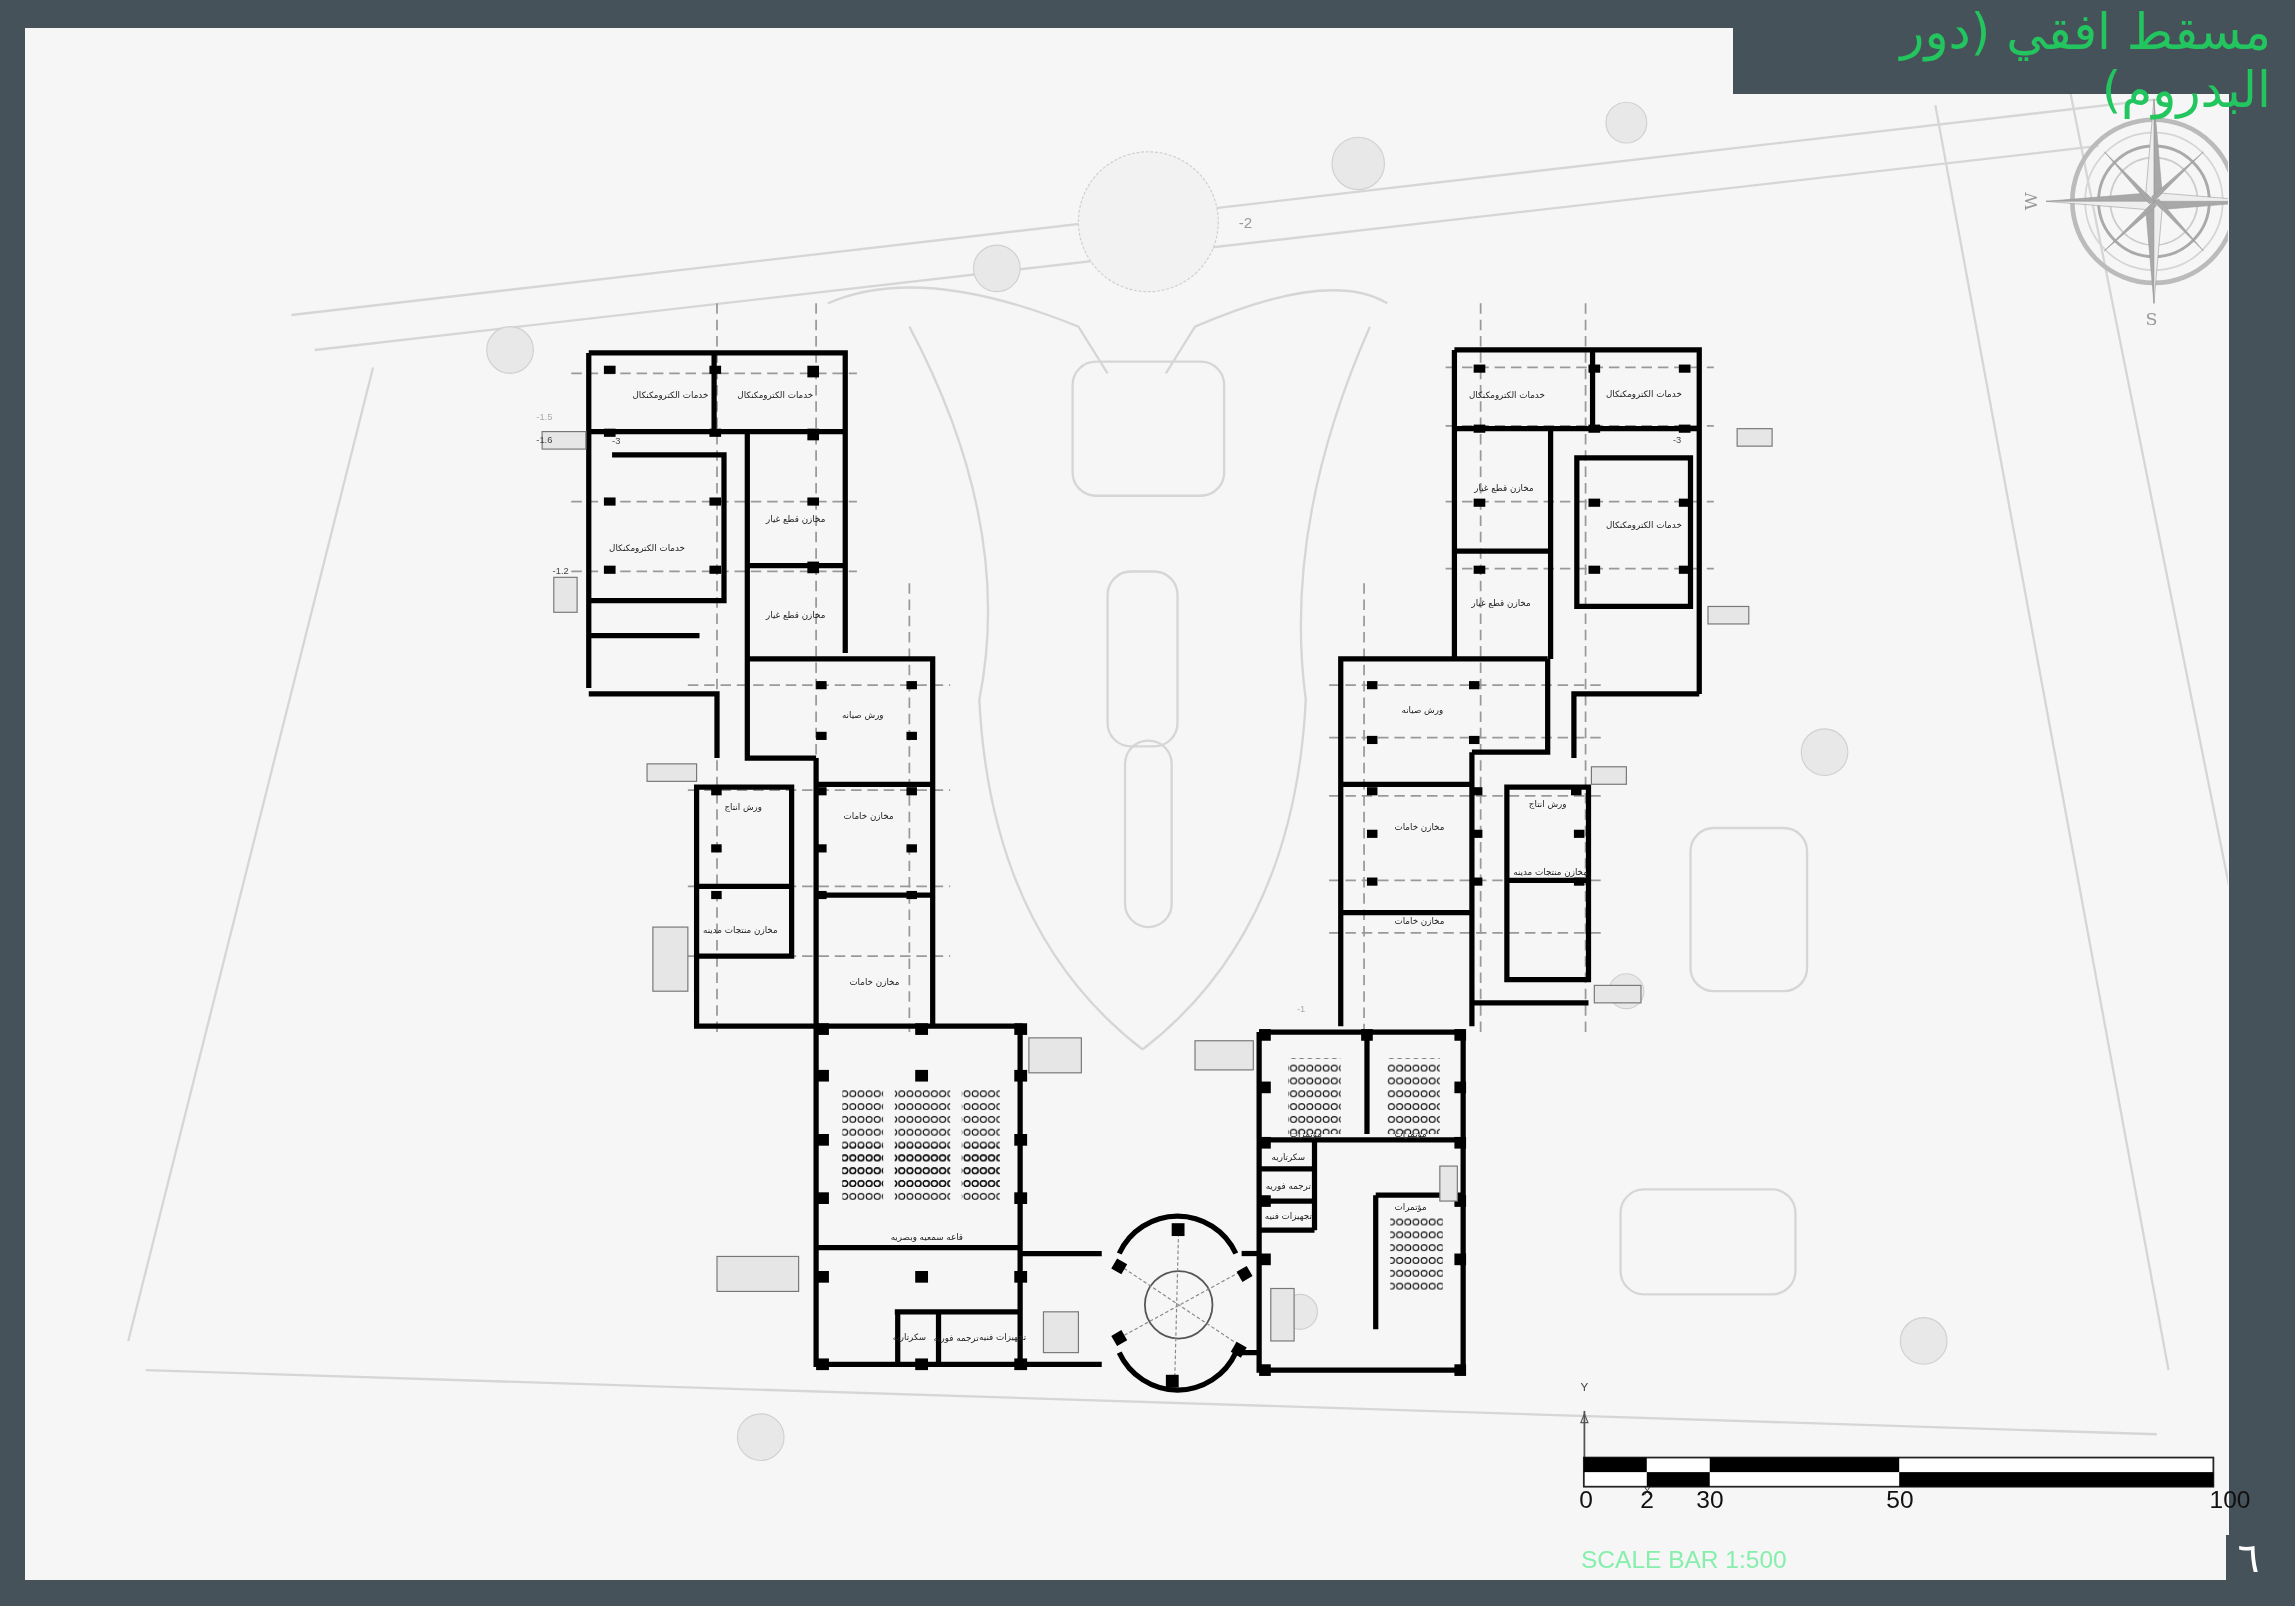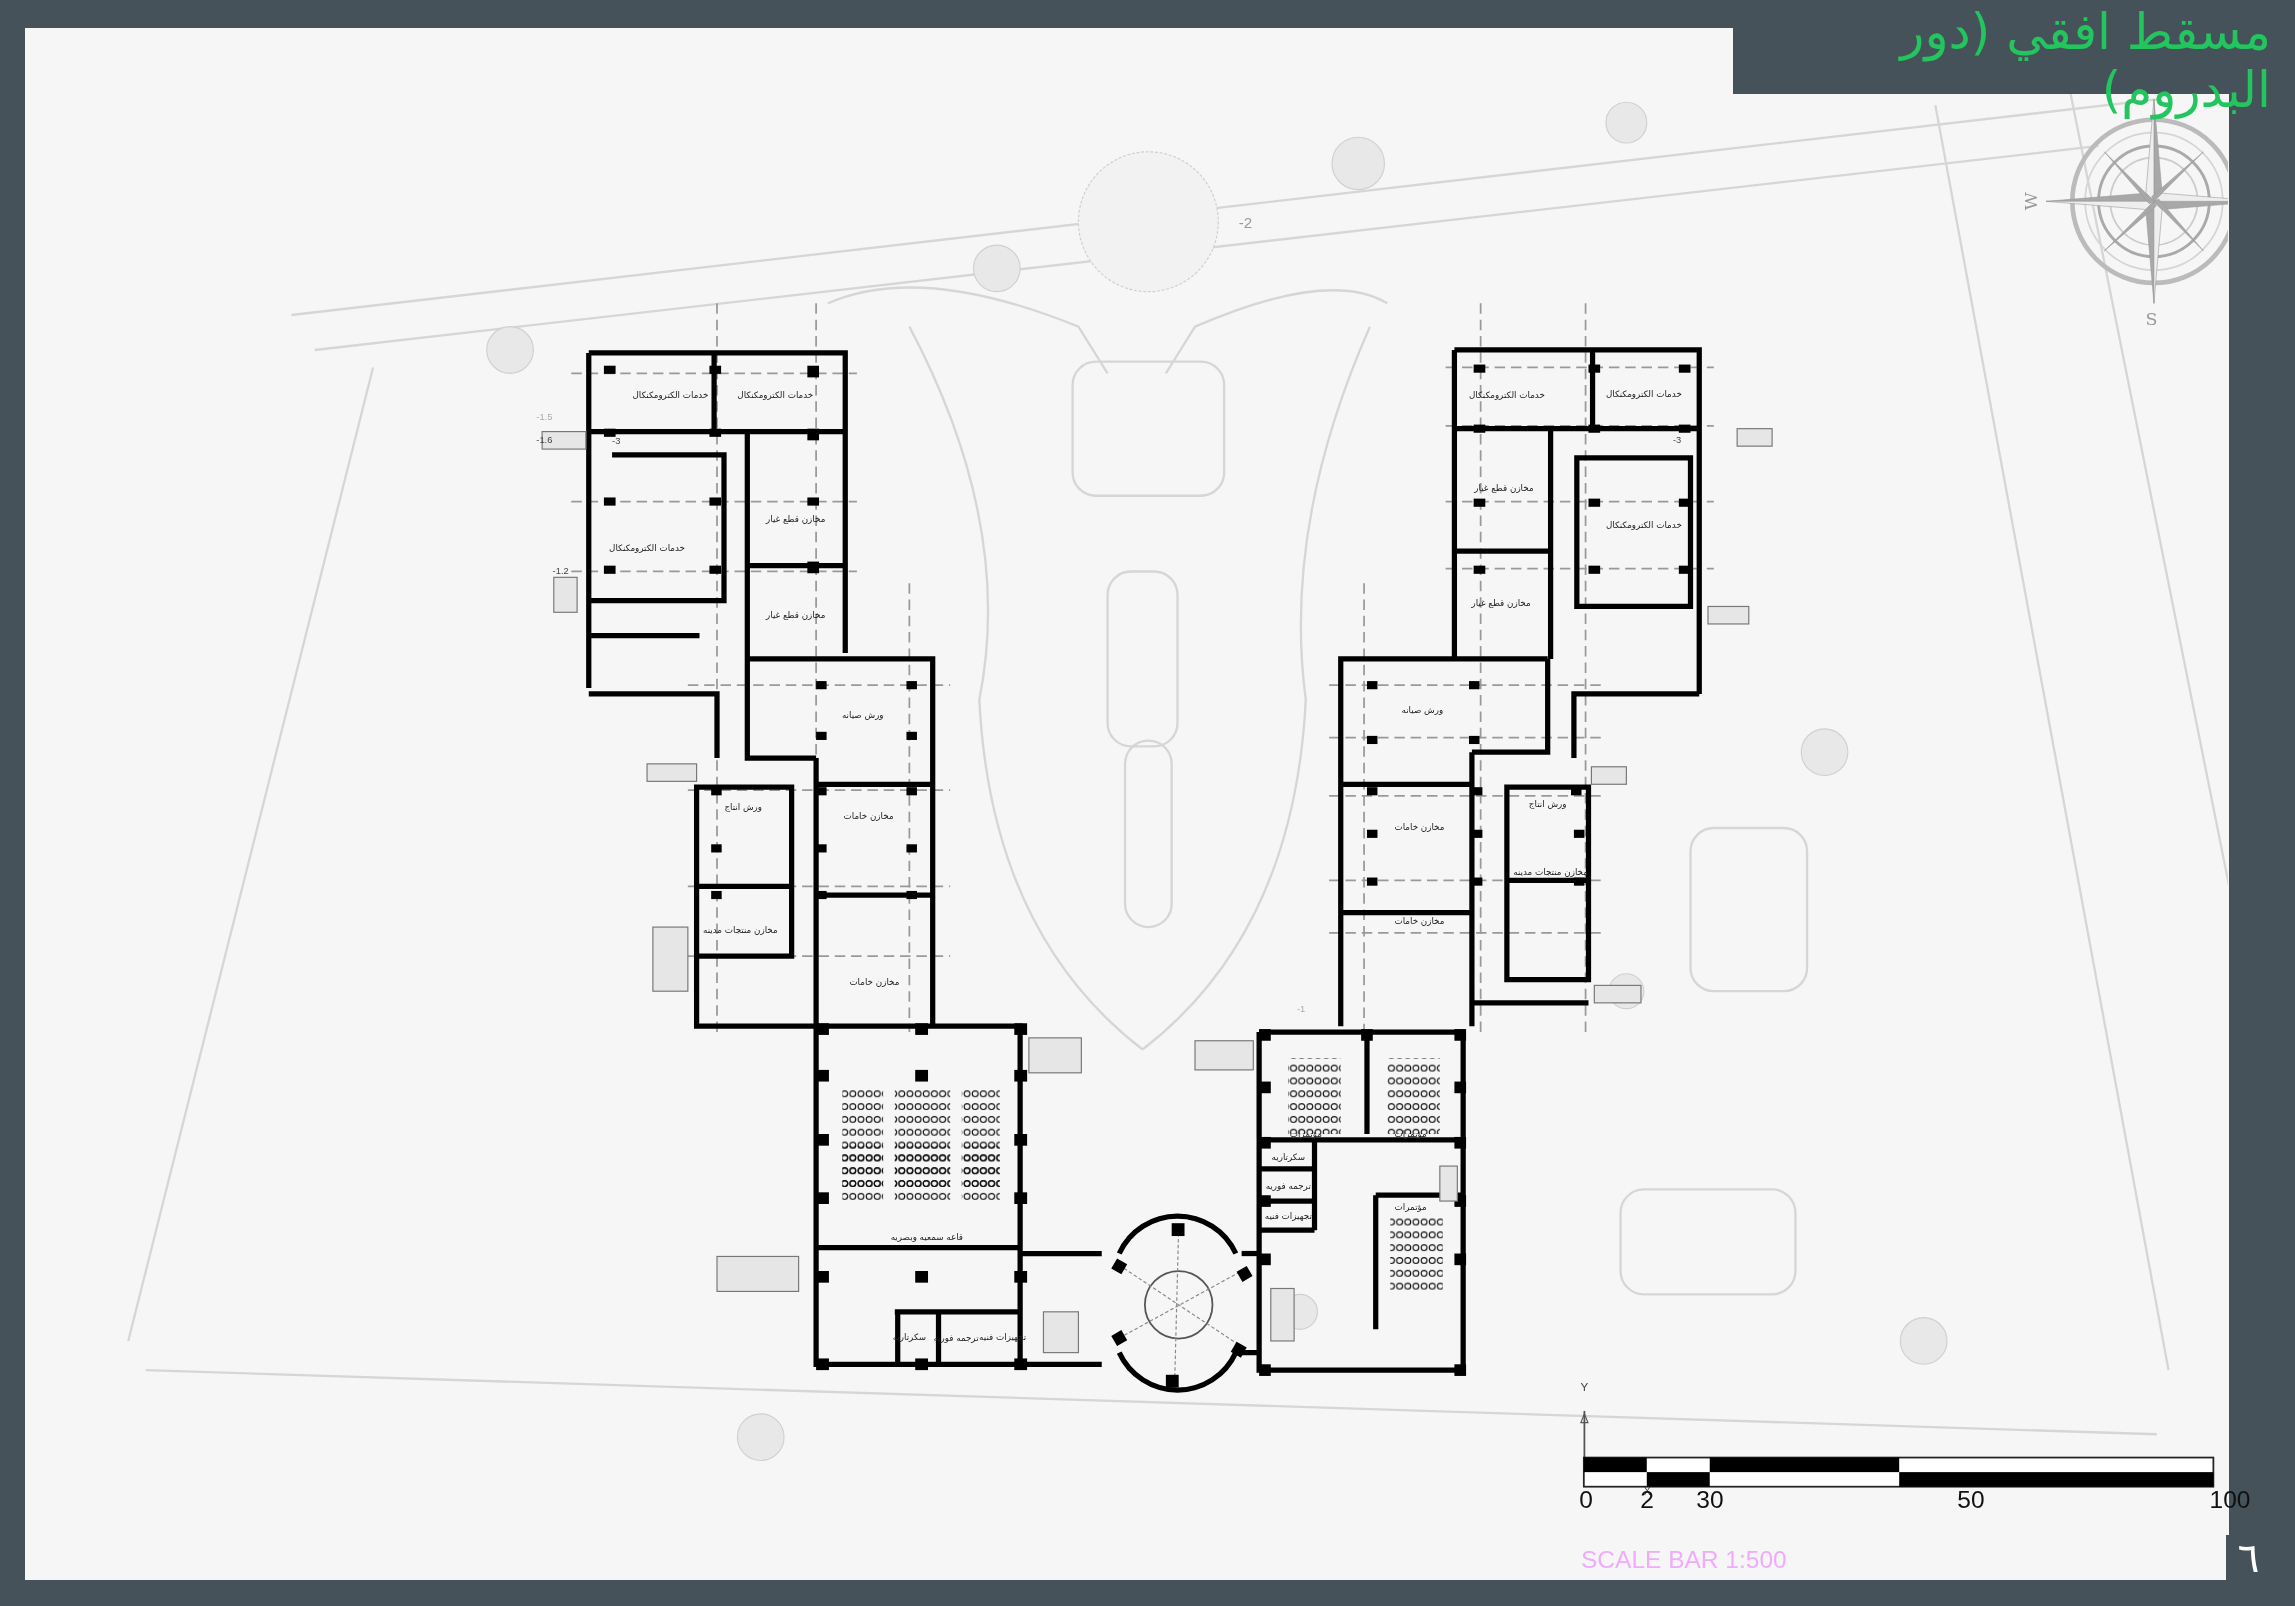--- a/index.html
+++ b/index.html
@@ -4,21 +4,21 @@
 <style>
   html,body{margin:0;padding:0;}
   body{width:2295px;height:1607px;background:#465259;position:relative;overflow:hidden;font-family:"DejaVu Sans",sans-serif;}
   .sheet{position:absolute;left:24.5px;top:28px;width:2204px;height:1552px;background:#f6f6f6;overflow:hidden;}
   .title-box{position:absolute;left:1733px;top:28px;width:538px;height:66px;background:#465259;color:#22c55e;
     display:flex;align-items:center;justify-content:center;font-size:50px;direction:rtl;font-family:"DejaVu Sans",sans-serif;}
   .page-tab{position:absolute;left:2226px;top:1535px;width:45px;height:45px;background:#465259;color:#fff;
     font-size:41px;display:flex;align-items:center;justify-content:center;font-family:"DejaVu Serif",serif;}
   svg{position:absolute;left:0;top:0;}
   .rlabel{font-family:"DejaVu Sans",sans-serif;font-size:15px;fill:#222;direction:rtl;}
-  .scale-title{position:absolute;left:1581px;top:1546px;font-family:"Liberation Sans",sans-serif;font-size:24.5px;color:#f0abfc;}
+  .scale-title{position:absolute;left:1581px;top:1546px;font-family:"Liberation Sans",sans-serif;font-size:24.5px;color:#86efac;}
   .scale-tick{position:absolute;top:1486px;font-family:"Liberation Sans",sans-serif;font-size:24.5px;color:#111;transform:translateX(-50%);}
 </style>
 </head>
 <body>
 
 <div class="sheet"></div>
 
 <svg width="2295" height="1607" viewBox="0 0 3937 2756">
   <defs>
     <pattern id="seats" width="14" height="22" patternUnits="userSpaceOnUse">
@@ -370,19 +370,19 @@
     </g>
   </g>
 </svg>
 
 <div class="title-box">مسقط افقي (دور البدروم)</div>
 
 <div>
   <span class="scale-tick" style="left:1586px">0</span>
   <span class="scale-tick" style="left:1647px">2</span>
   <span class="scale-tick" style="left:1710px">30</span>
-  <span class="scale-tick" style="left:1971px">50</span>
+  <span class="scale-tick" style="left:1900px">50</span>
   <span class="scale-tick" style="left:2230px">100</span>
 </div>
 <div class="scale-title">SCALE BAR 1:500</div>
 
 <div class="page-tab">٦</div>
 
 
 </body></html>

